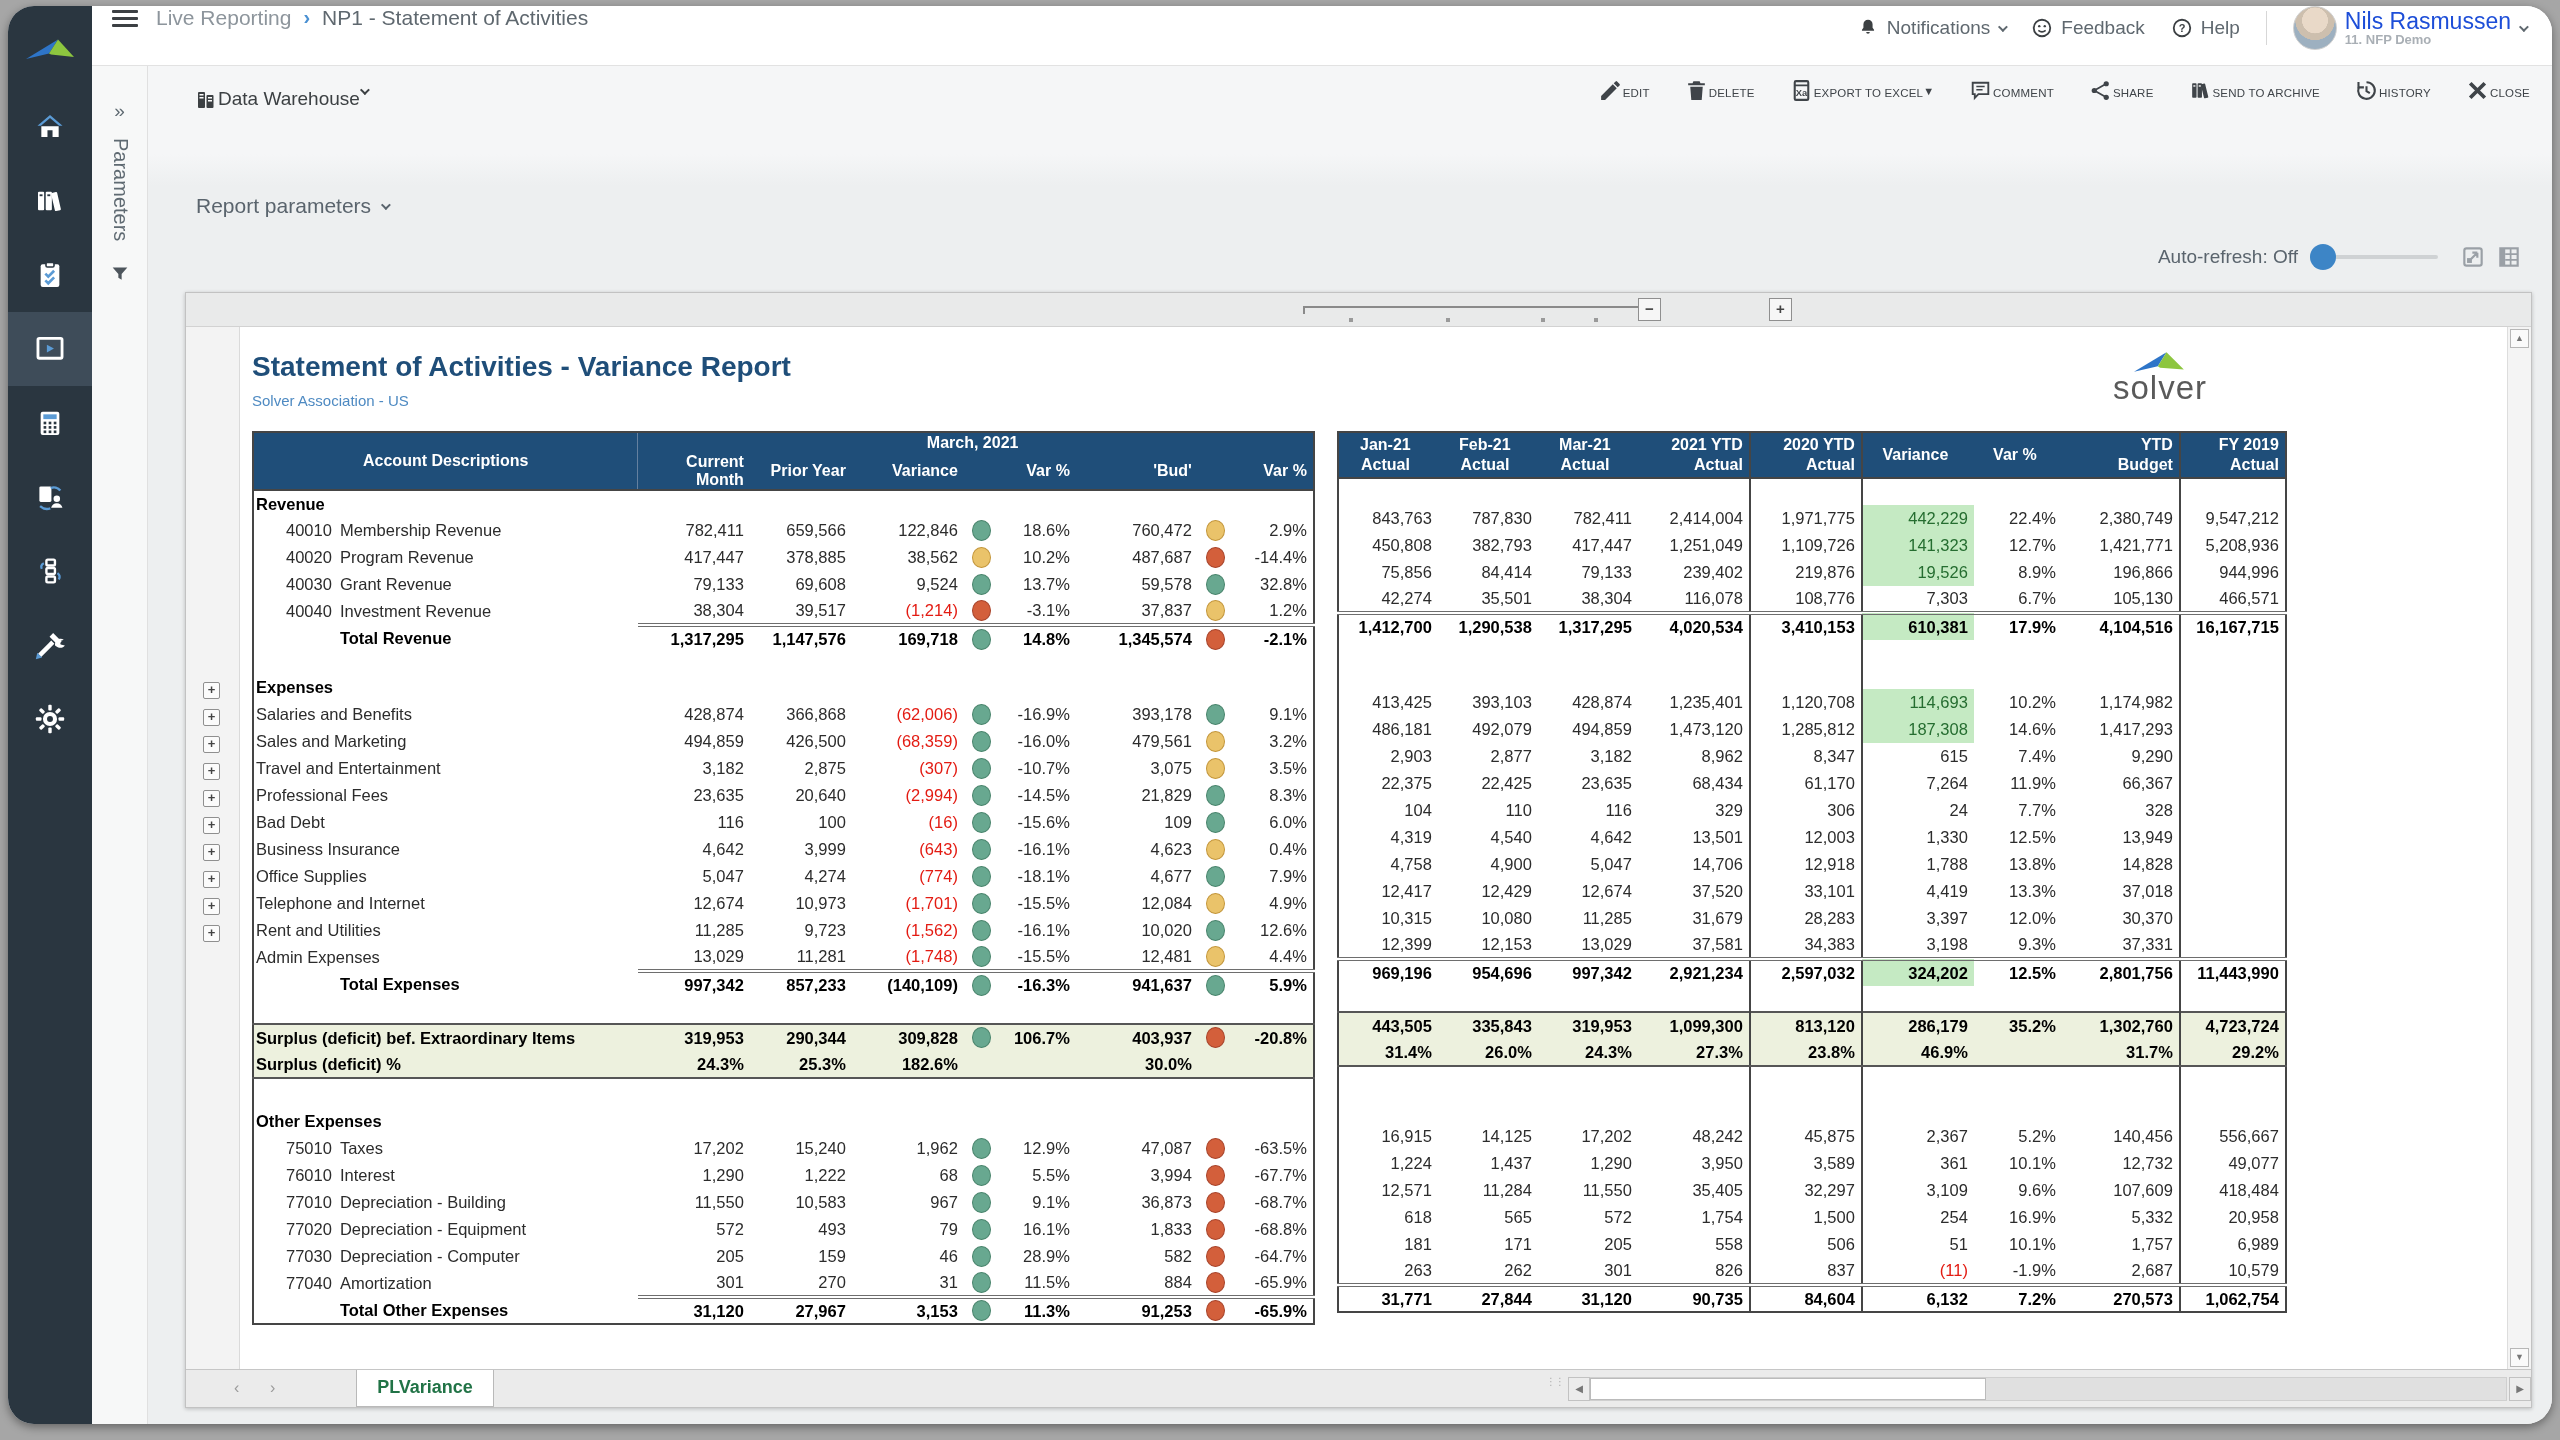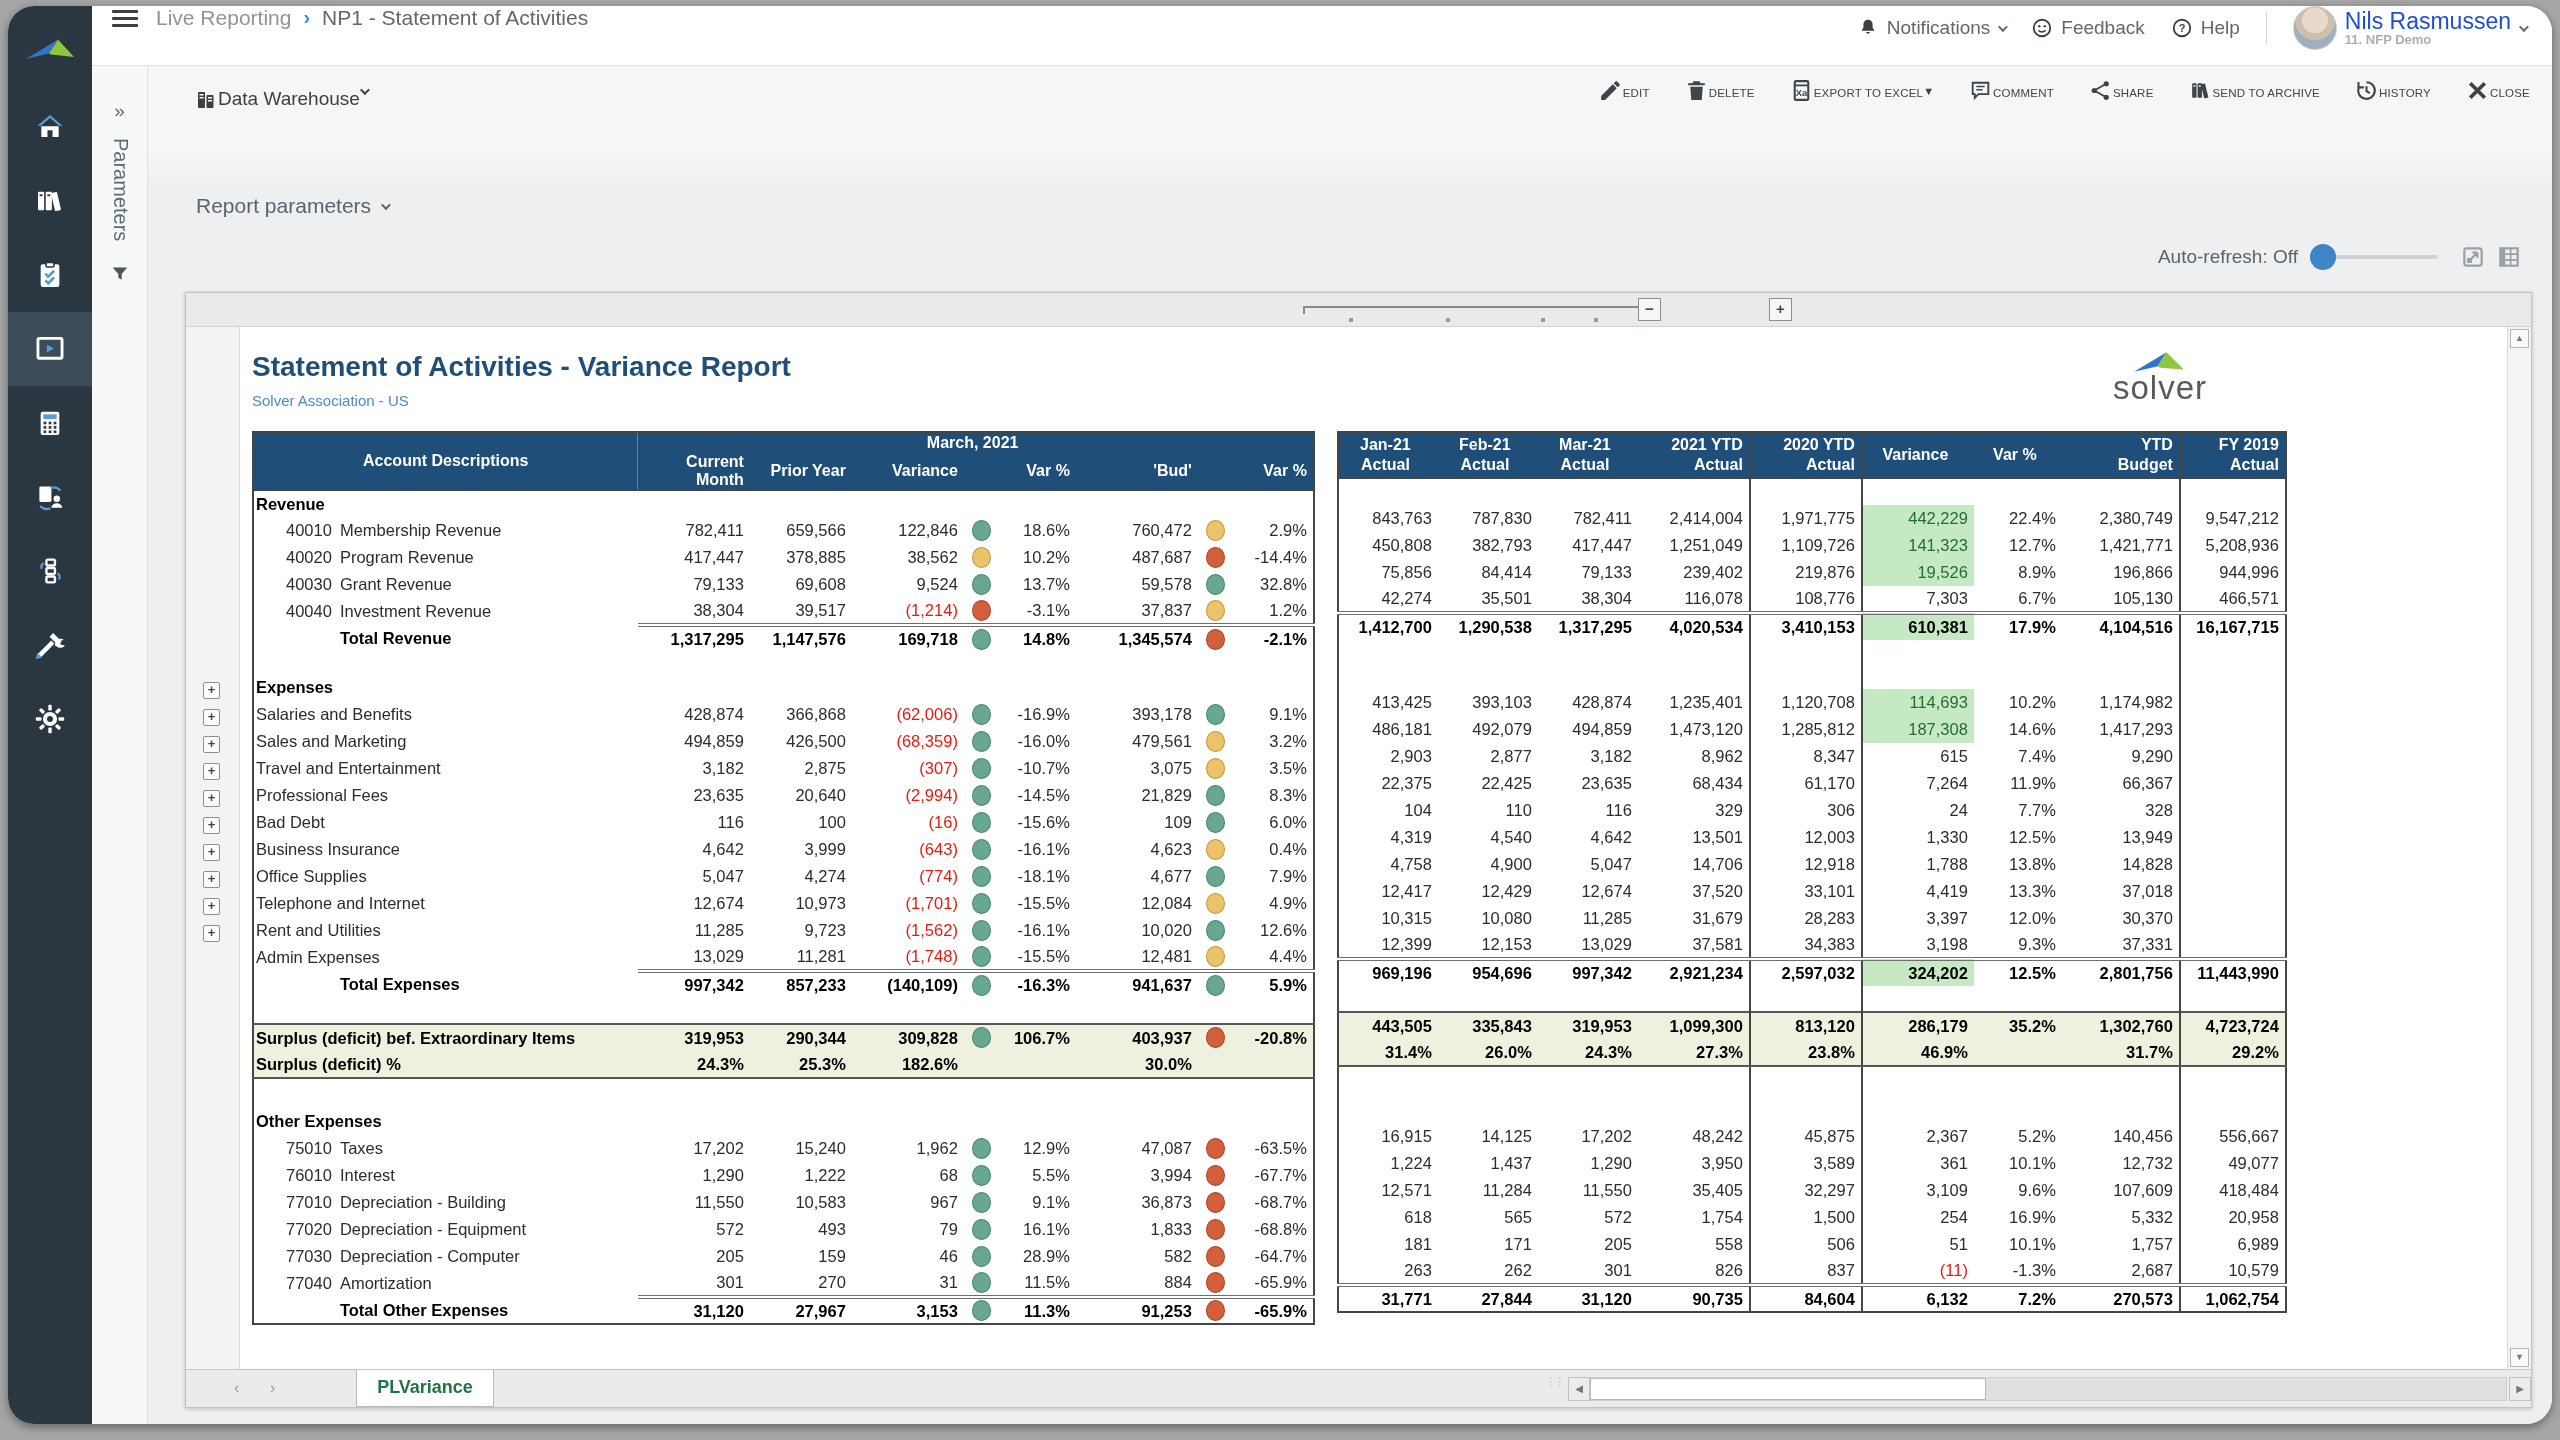--- a/index.html
+++ b/index.html
@@ -1126,21 +1126,21 @@
                     <td class="n">1,757</td>
                     <td class="n">6,989</td>
                   </tr>
                   <tr class="">
                     <td class="n">263</td>
                     <td class="n">262</td>
                     <td class="n">301</td>
                     <td class="n">826</td>
                     <td class="n">837</td>
                     <td class="n neg">(11)</td>
-                    <td class="n">-1.3%</td>
+                    <td class="n">-1.9%</td>
                     <td class="n">2,687</td>
                     <td class="n">10,579</td>
                   </tr>
                   <tr class="total">
                     <td class="n">31,771</td>
                     <td class="n">27,844</td>
                     <td class="n">31,120</td>
                     <td class="n">90,735</td>
                     <td class="n">84,604</td>
                     <td class="n">6,132</td>

